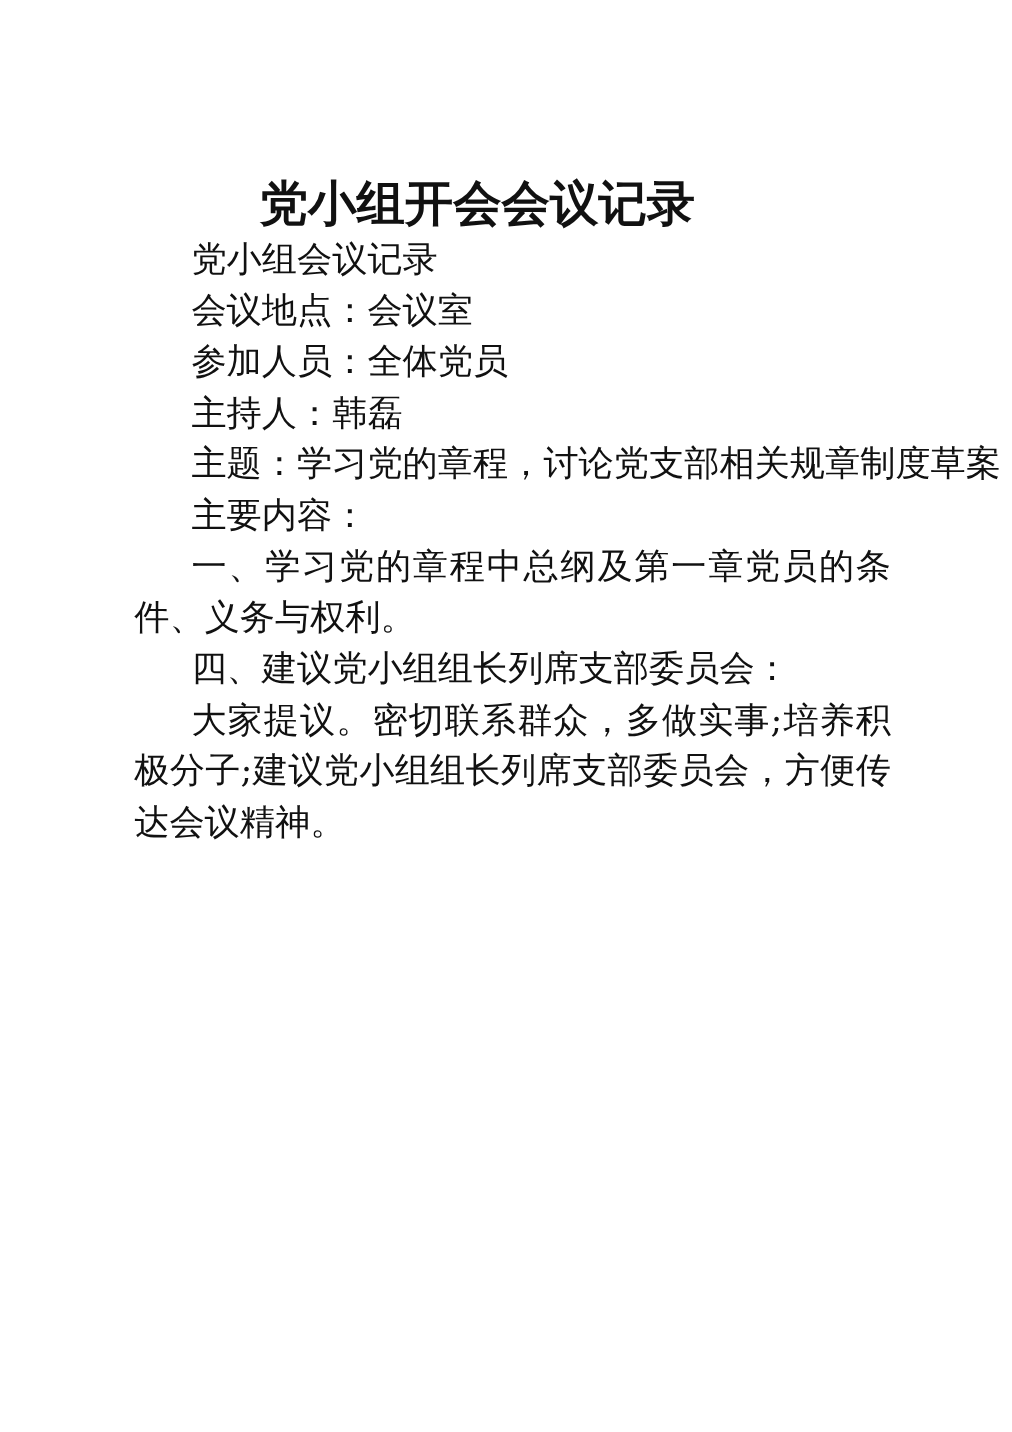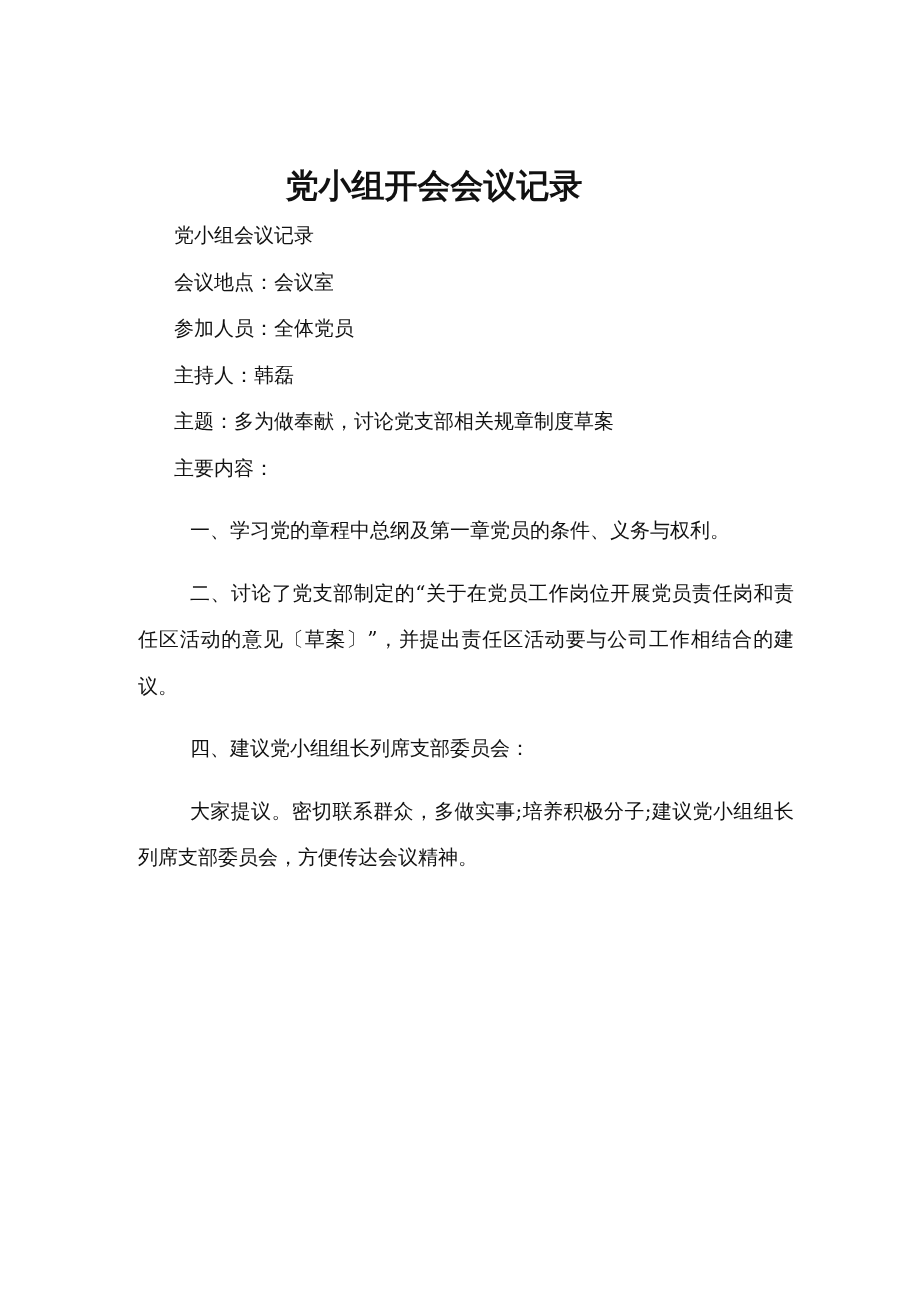--- a/index.html
+++ b/index.html
@@ -23,57 +23,56 @@
       height: 1302px;
     }
     .title {
       position: absolute;
       top: 162px;
       left: 0;
       width: 868px;
       text-align: center;
       font-family: "DejaVu Sans", "Liberation Sans", sans-serif;
       font-weight: bold;
-      font-size: 33px;
+      font-size: 44px;
       line-height: 48px;
       letter-spacing: 0px;
     }
     .body-text {
       position: absolute;
       left: 122px;
       top: 212px;
       width: 688px;
-      font-size: 20px;
+      font-size: 32px;
       line-height: 46.5px;
     }
     .line {
       display: block;
       white-space: nowrap;
       text-indent: 52px;
       margin: 0;
     }
     .para {
       display: block;
-      margin: 16px;
+      margin: 0;
       text-indent: 52px;
       text-align: justify;
       text-align-last: left;
     }
   </style>
 </head>
 <body>
 
 <div class="page">
   <div class="title">党小组开会会议记录</div>
 
   <div class="body-text">
     <p class="line">党小组会议记录</p>
     <p class="line">会议地点：会议室</p>
     <p class="line">参加人员：全体党员</p>
     <p class="line">主持人：韩磊</p>
-    <p class="line">主题：多为做奉献，讨论党支部相关规章制度草案</p>
+    <p class="line">主题：学习党的章程，讨论党支部相关规章制度草案</p>
     <p class="line">主要内容：</p>
     <p class="para">一、学习党的章程中总纲及第一章党员的条件、义务与权利。</p>
-    <p class="para">二、讨论了党支部制定的“关于在党员工作岗位开展党员责任岗和责任区活动的意见〔草案〕”，并提出责任区活动要与公司工作相结合的建议。</p>
     <p class="para">四、建议党小组组长列席支部委员会：</p>
     <p class="para">大家提议。密切联系群众，多做实事;培养积极分子;建议党小组组长列席支部委员会，方便传达会议精神。</p>
   </div>
 </div>
 
 </body></html>

